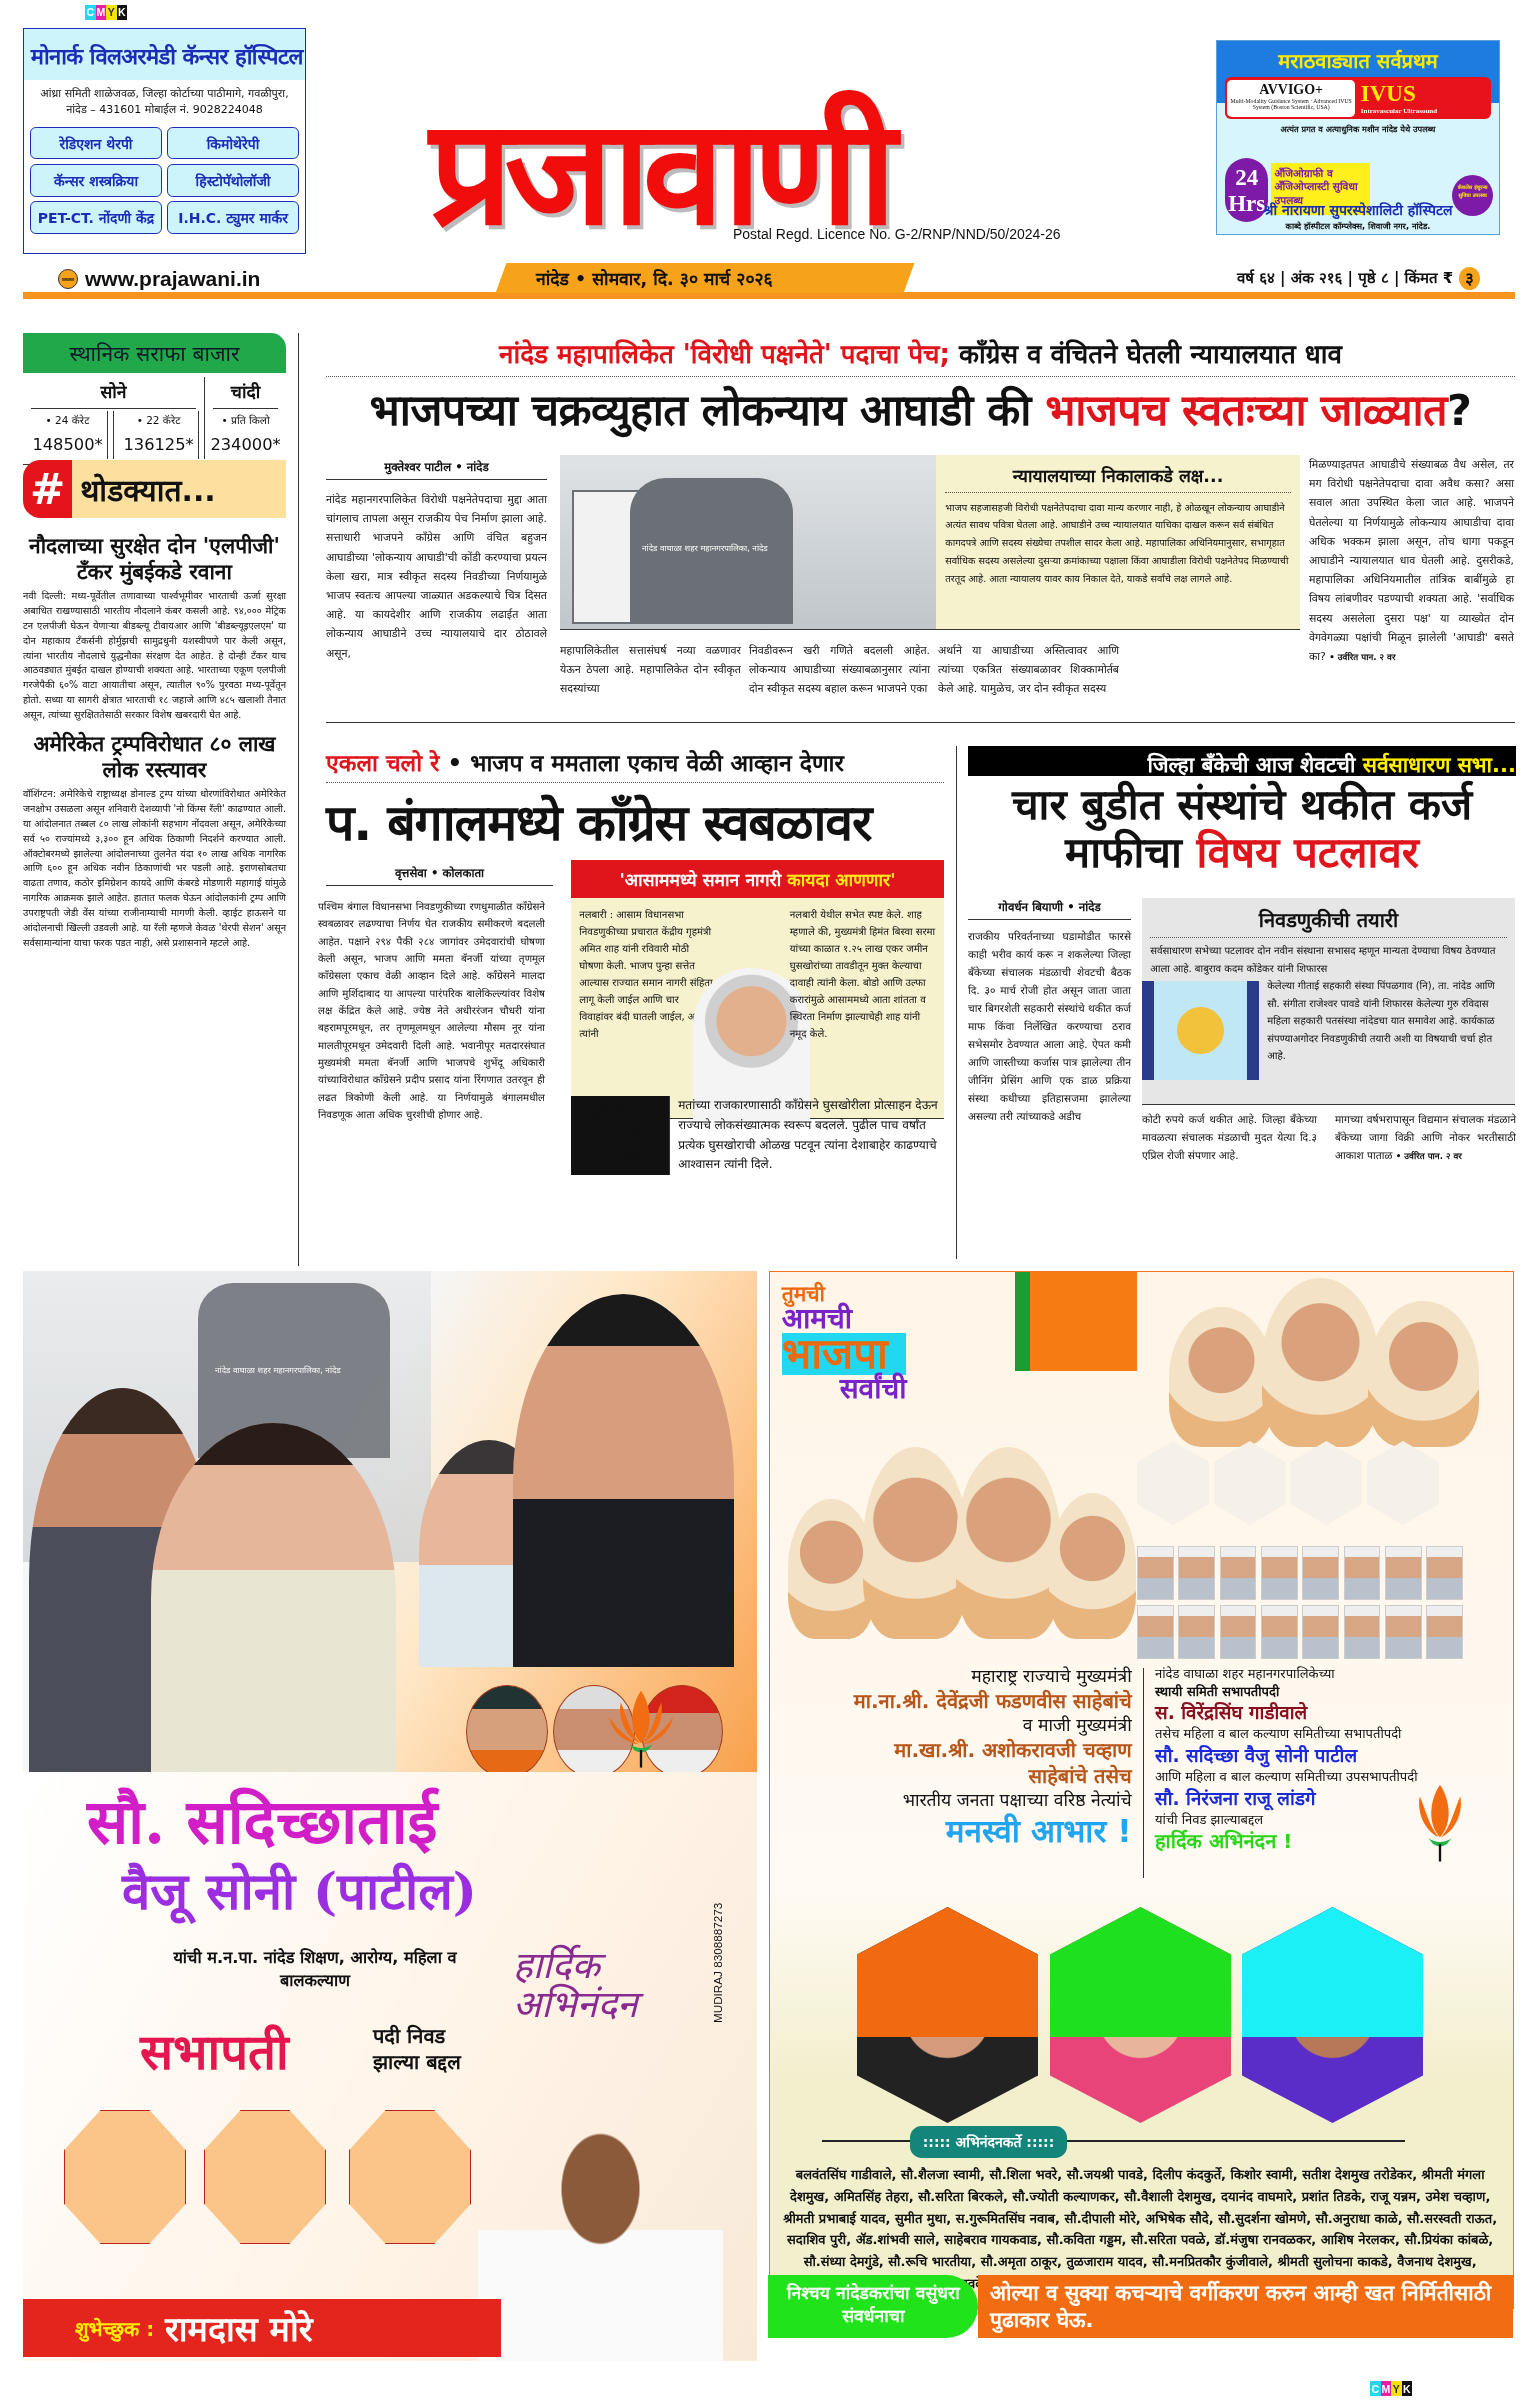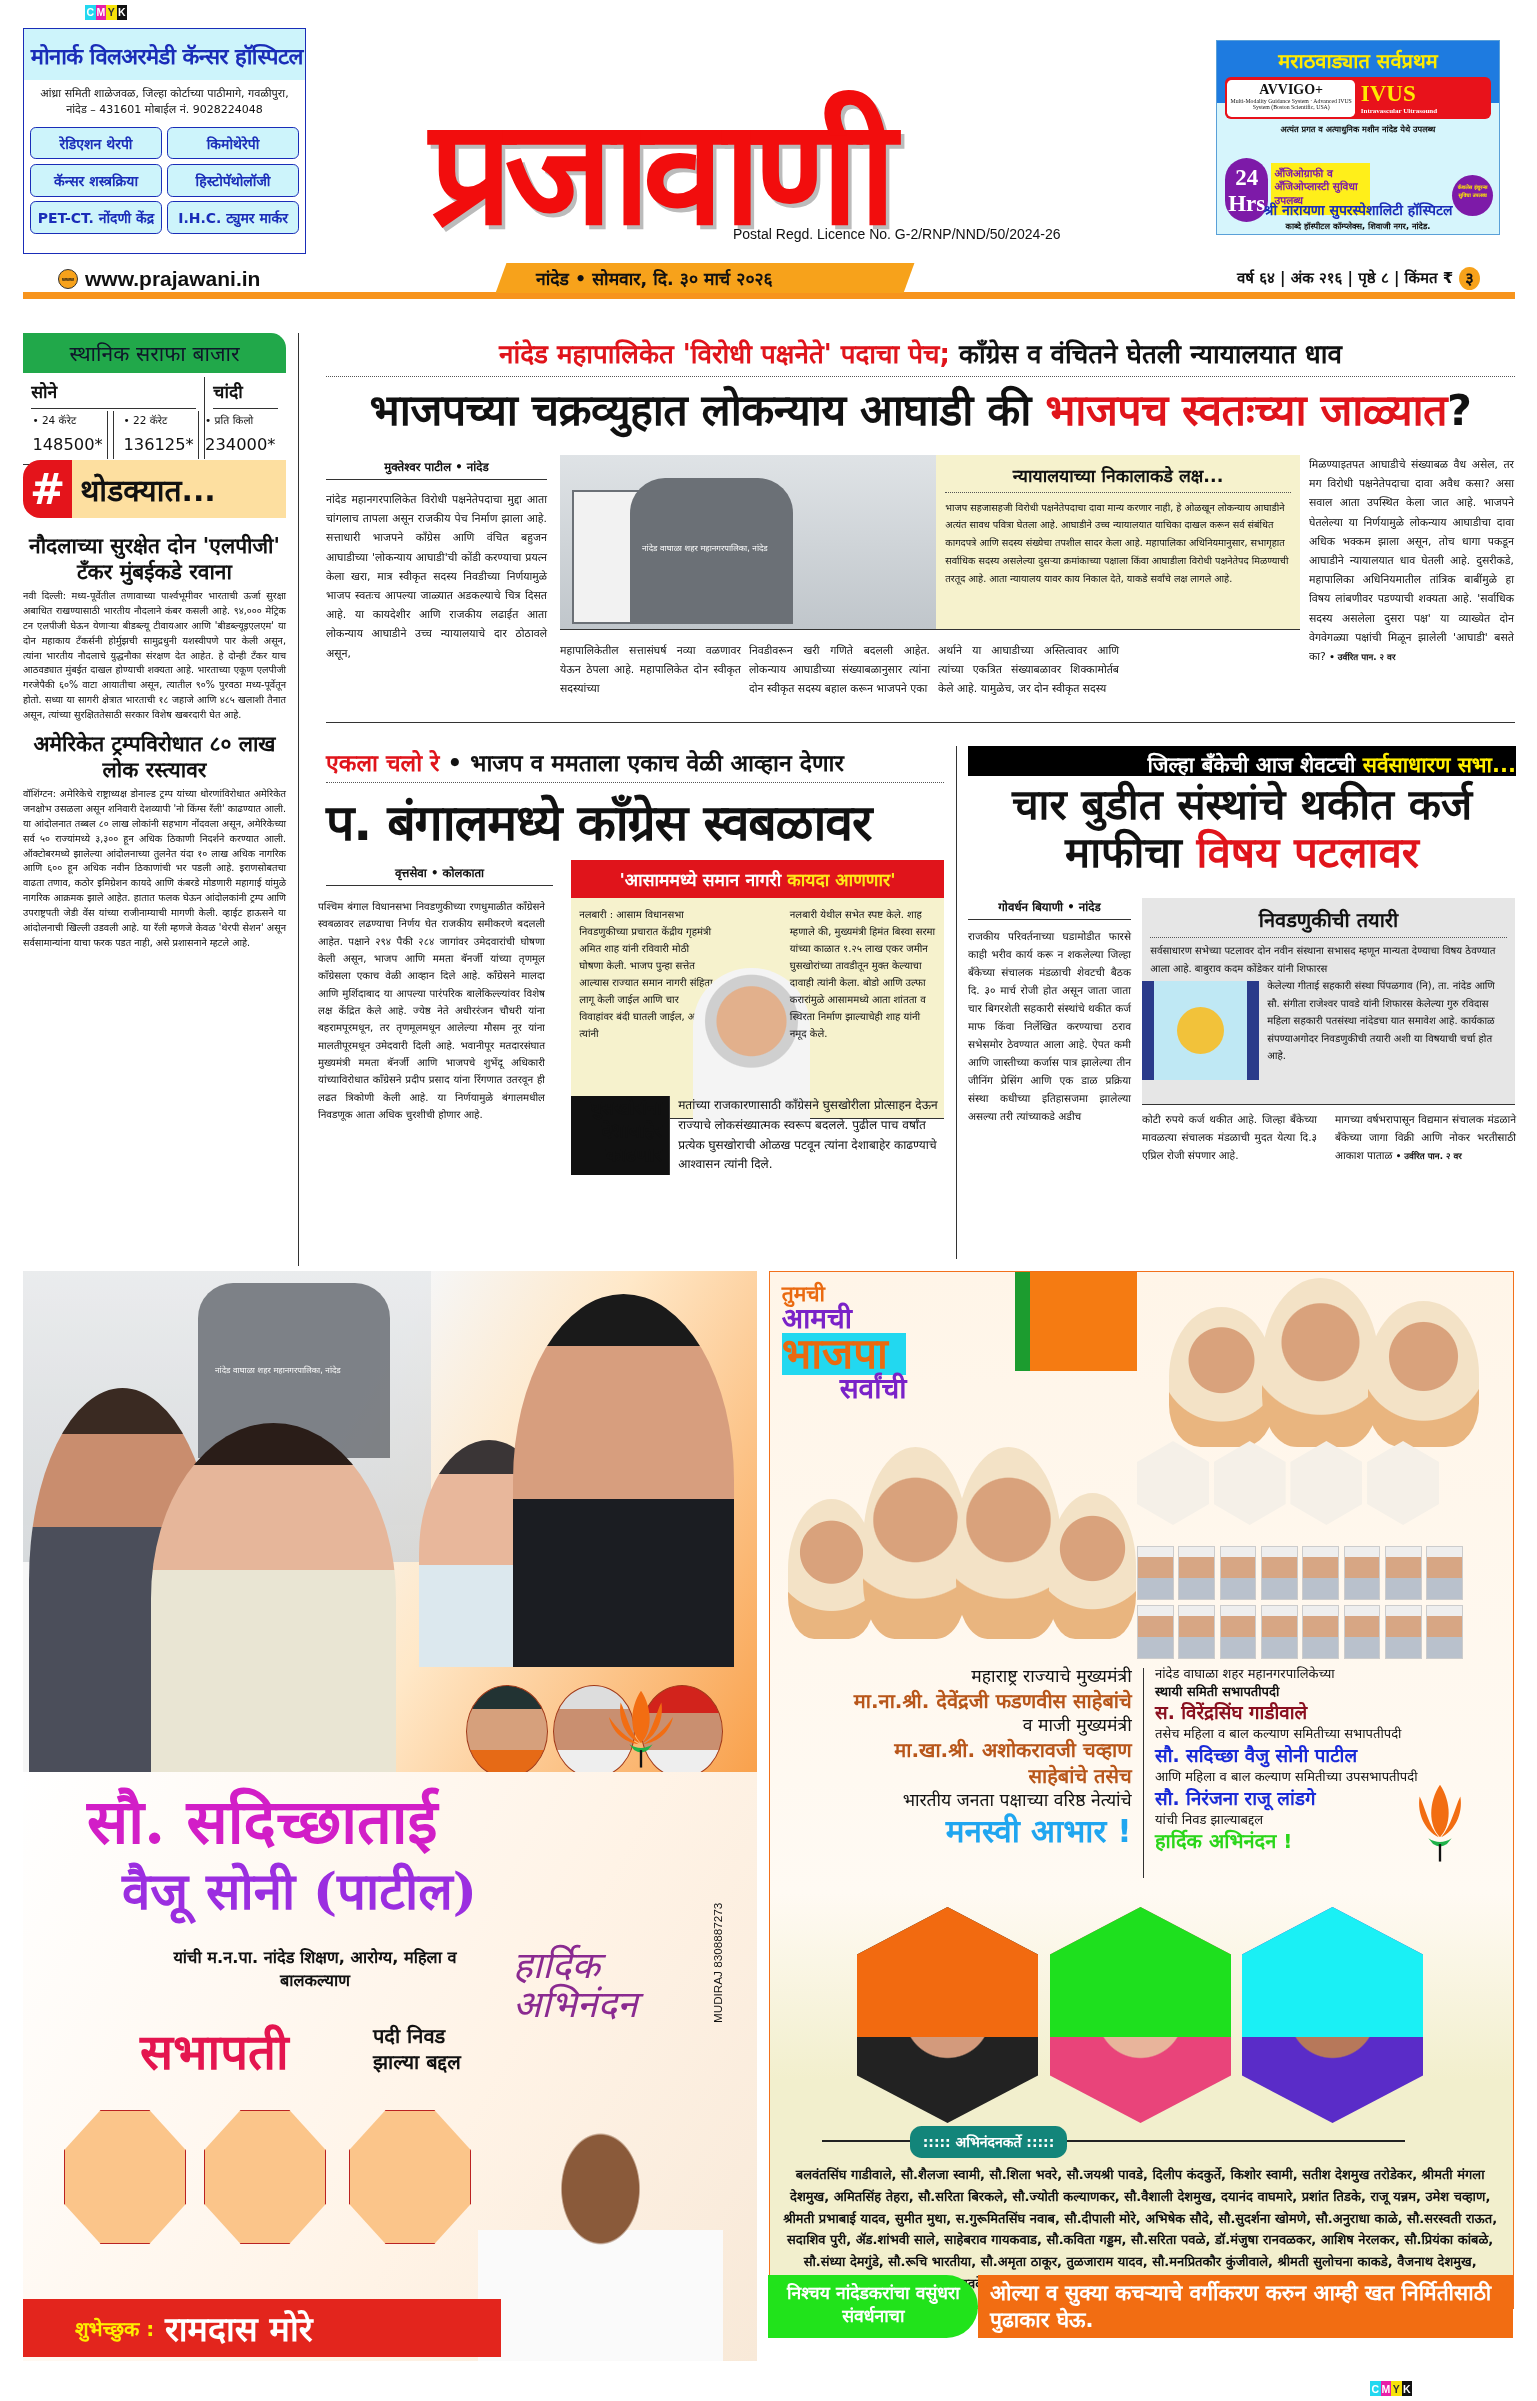--- a/index.html
+++ b/index.html
@@ -36,21 +36,21 @@
 #band .web{position:absolute;left:35px;top:3.5px;font:bold 21px "Liberation Sans",sans-serif;display:flex;align-items:center;gap:7px}
 #band .globe{width:20px;height:20px;border-radius:50%;background:#f7a21b;border:1.7px solid #333;font-size:5.2px;display:flex;align-items:center;justify-content:center}
 #band .date{position:absolute;left:478px;top:0;width:408px;height:30px;background:#f7a21b;transform:skewX(-20deg);display:flex;align-items:center;padding-left:35px}
 #band .date span{transform:skewX(20deg);font-weight:bold;font-size:17.5px}
 #band .meta{position:absolute;right:35px;top:3.5px;font-size:15px;font-weight:bold;display:flex;gap:5.8px}
 #band .price{width:21px;height:23px;border-radius:50%;background:#f7a21b;display:flex;align-items:center;justify-content:center;font-size:16.3px}
 
 #sarafa{left:23px;top:333px;width:263px}
 #sarafa .hd{background:#21a84a;color:#0f172a;font-weight:normal;font-size:21px;text-align:center;padding:6px 0;border-radius:0 15px 0 0}
 #sarafa .row{display:flex;border-bottom:1.7px solid #333;padding:3.5px 0 5.8px}
-#sarafa .col{text-align:left}
+#sarafa .col{text-align:center}
 #sarafa .metal{font-weight:bold;font-size:17.5px;border-bottom:1.2px solid #333;margin:0 8.2px 2.3px}
 #sarafa .sub{display:flex}
 #sarafa .sub div{padding:0 4.7px;border-right:0.6px solid #333}
 #sarafa .lbl{font-size:10.5px}
 #sarafa .val{font-size:16.3px}
 #brief{left:23px;top:460px;width:263px;height:58px;display:flex}
 #brief .hash{width:49px;background:#e4141b;color:#fff;font:bold 42px "DejaVu Sans",sans-serif;display:flex;align-items:center;justify-content:center;border-radius:17.5px 0 0 17.5px}
 #brief .t{flex:1;background:#fddfa0;font-weight:bold;font-size:30px;display:flex;align-items:center;padding-left:8.2px}
 .lcol h3{font-weight:bold;font-size:21px;text-align:center;line-height:1.25;margin:8.2px 0 3.5px}
 .lcol p{font-size:9.6px;line-height:1.55;text-align:justify}

